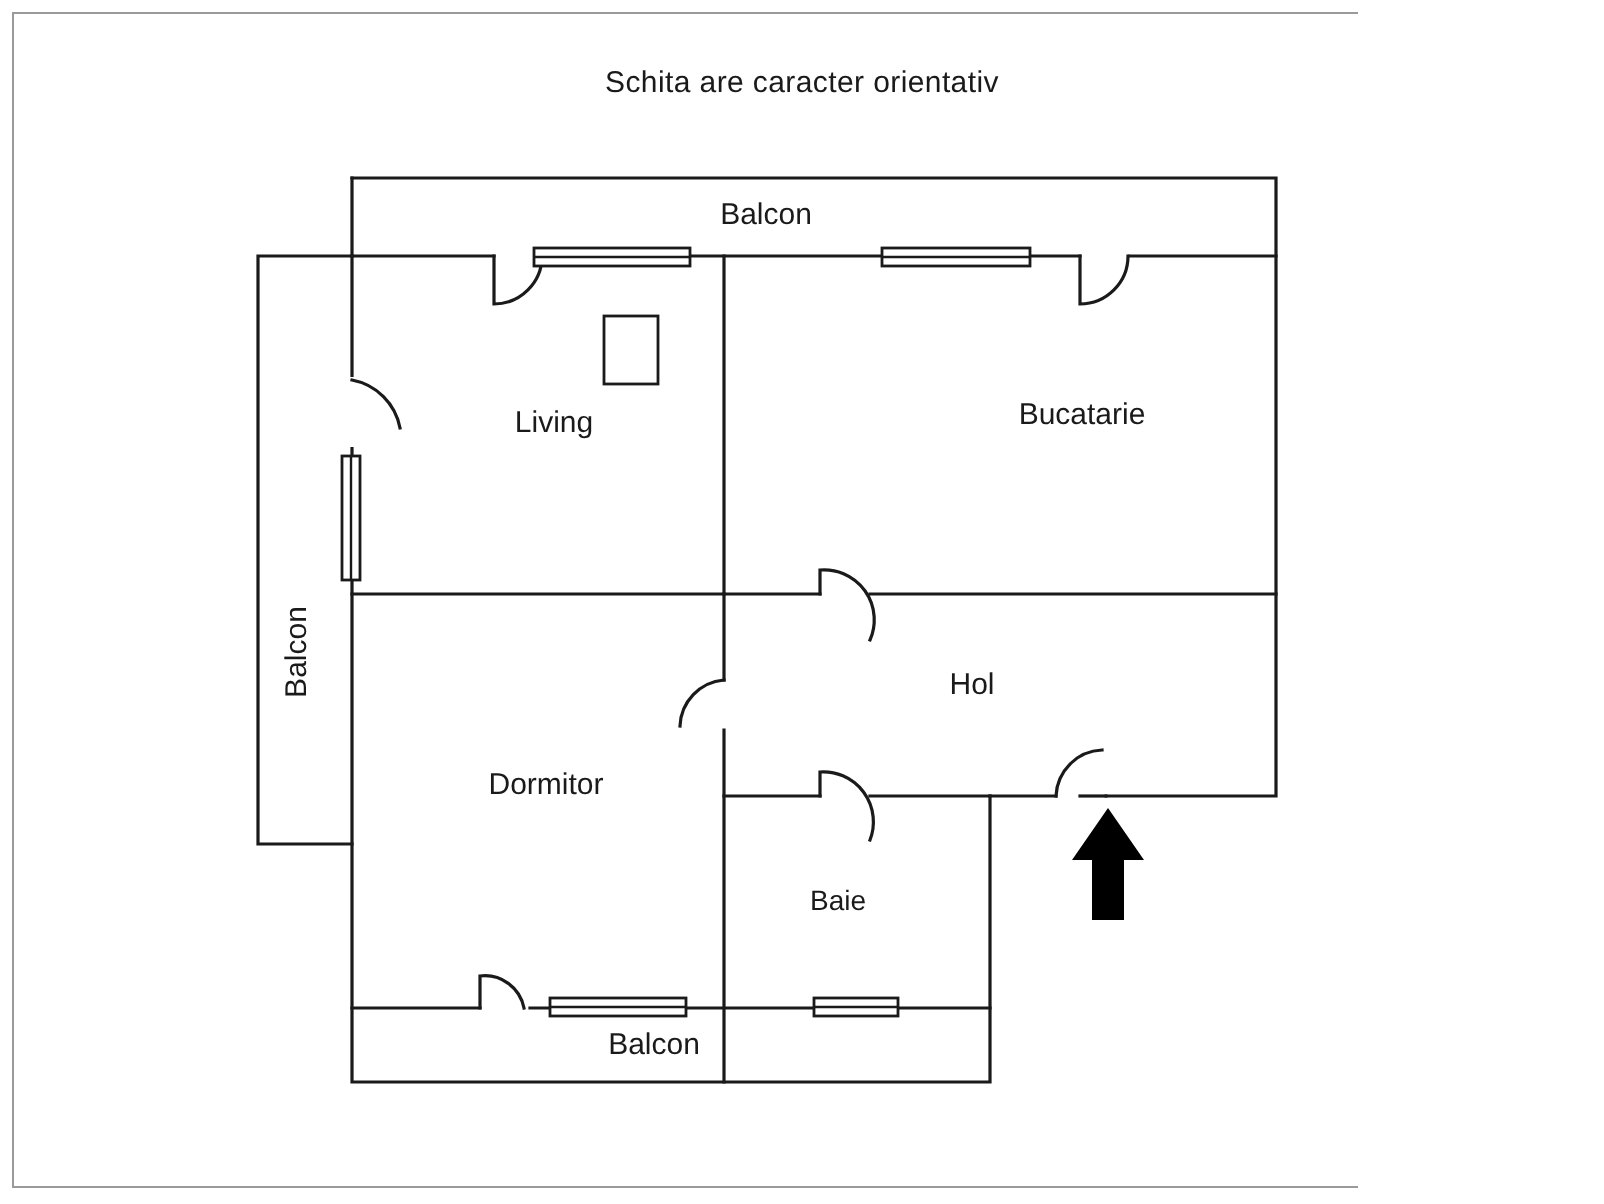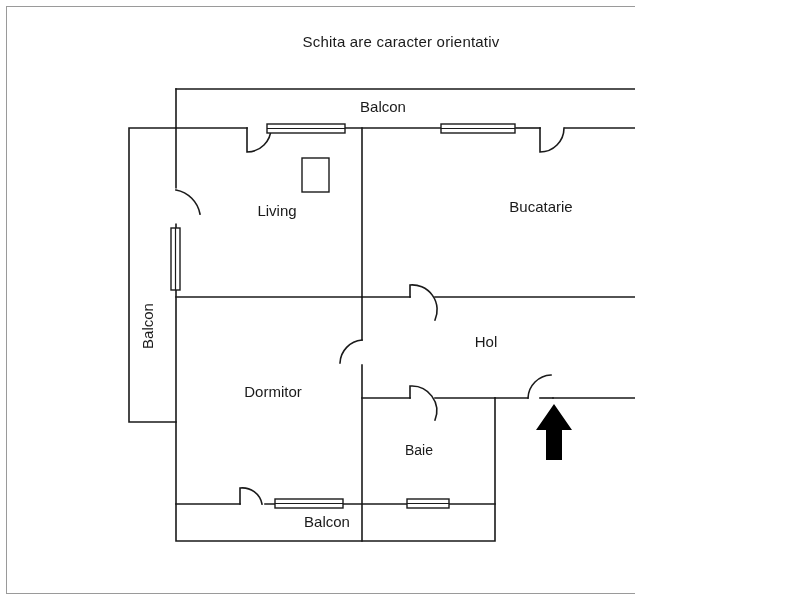--- a/index.html
+++ b/index.html
@@ -9,20 +9,21 @@
   }
   body {
     font-family: "Liberation Sans", sans-serif;
   }
   #page {
     position: relative;
     width: 635px;
     height: 602px;
     background: #ffffff;
     overflow: hidden;
+    padding-left: 44px;
   }
   #outer-frame {
     position: absolute;
     left: 6px;
     top: 6px;
     width: 788px;
     height: 588px;
     border: 1px solid #9a9a9a;
     box-sizing: border-box;
   }

